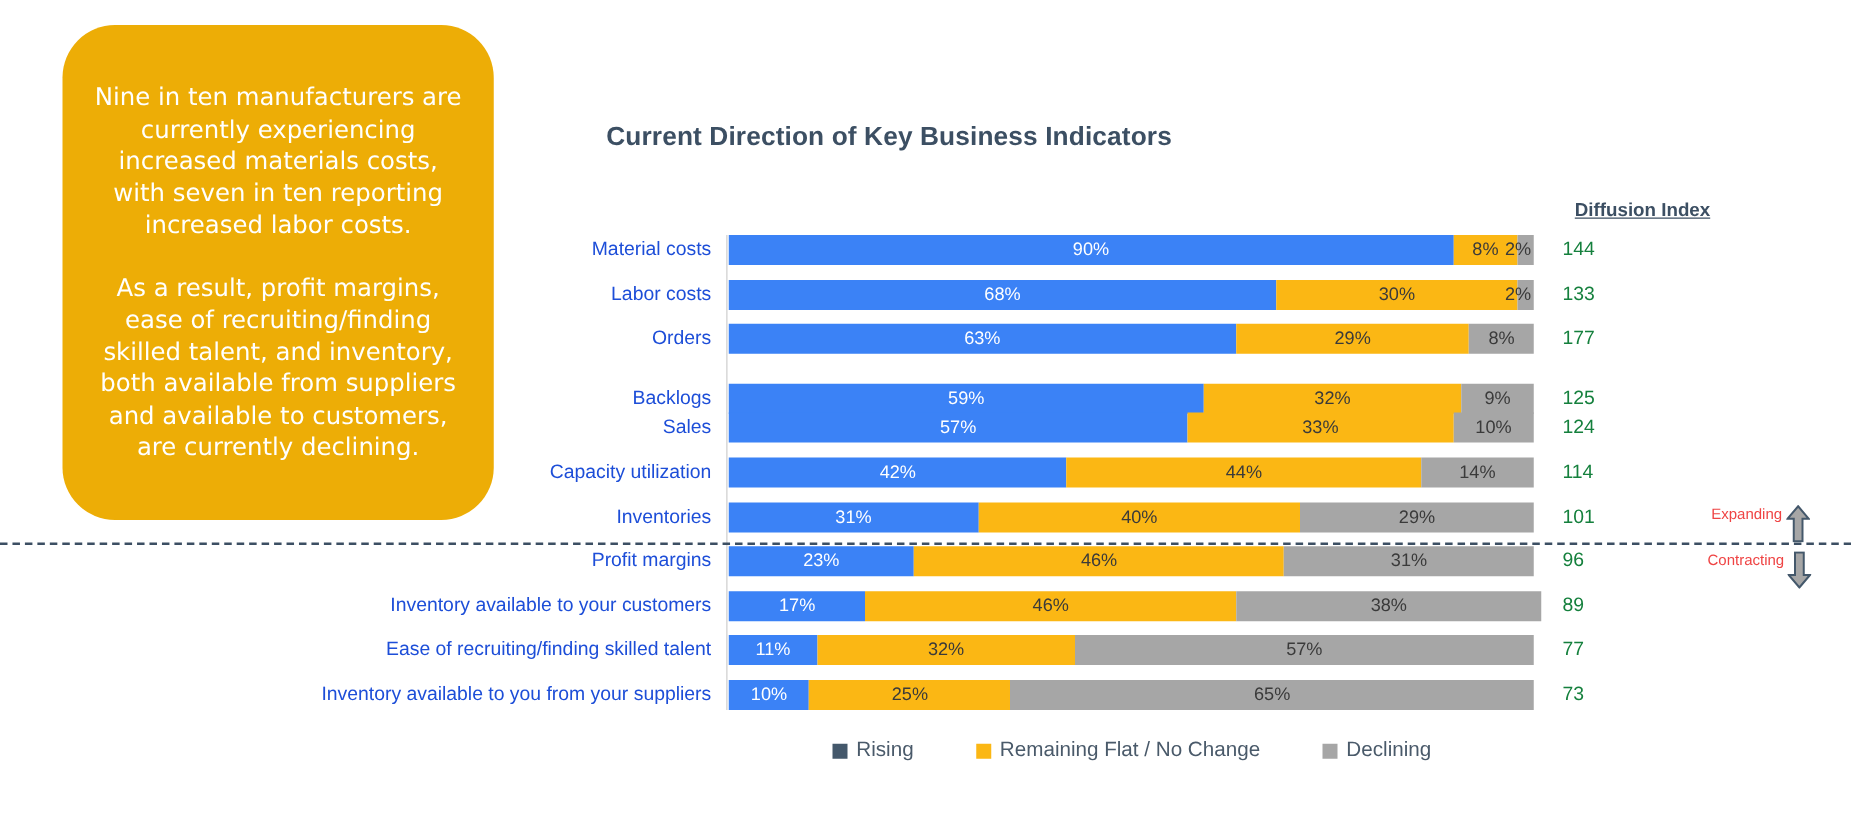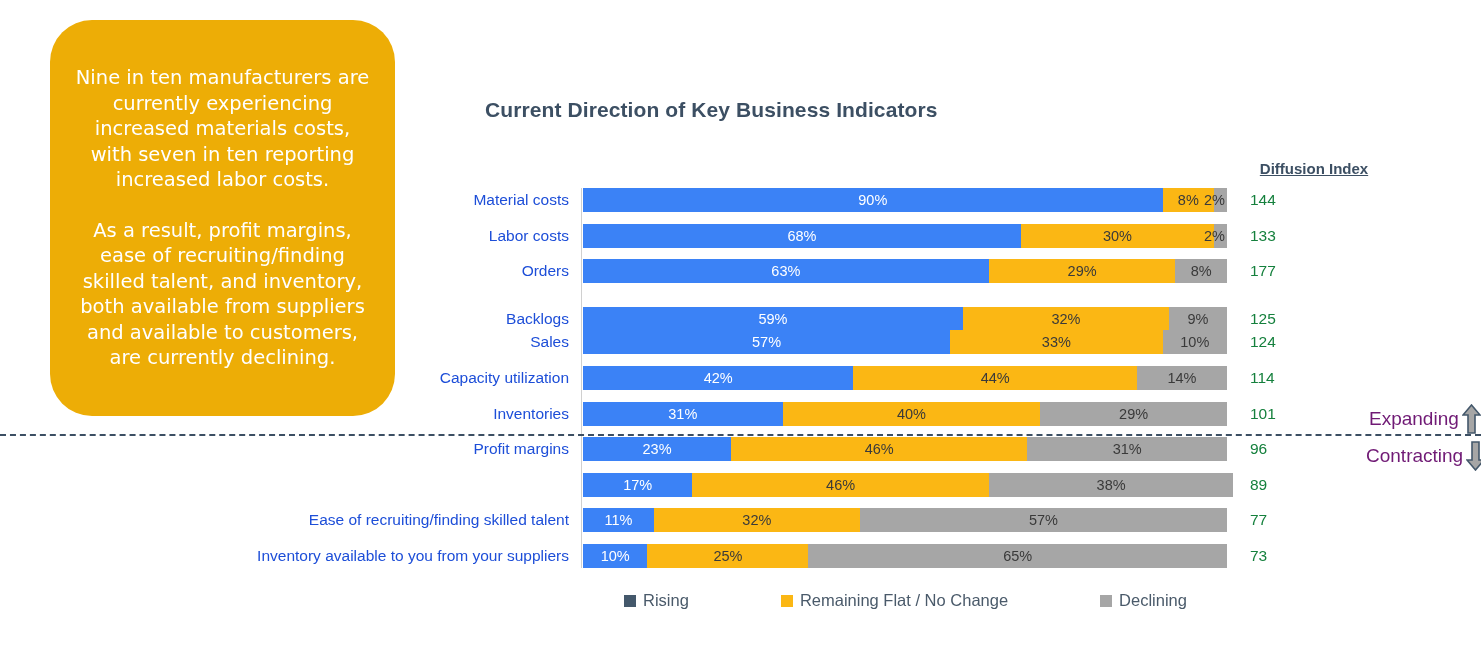--- a/index.html
+++ b/index.html
@@ -74,30 +74,30 @@
   }
 
   
   #divider{
     position:absolute;left:0;top:434px;width:1481px;height:0;
     border-top:2px dashed #3c4f63;
   }
 
   
   .dir-note{
-    position:absolute;display:flex;align-items:center;gap:3px;
-    font-size:19px;color:#701a75;white-space:nowrap;
+    position:absolute;display:flex;align-items:flex-start;gap:3px;
+    font-size:12px;color:#ef4444;white-space:nowrap;
   }
   #expanding{left:1369px;top:404px;}
   #contracting{left:1366px;top:441px;}
 
   
   #legend{
     position:absolute;left:583px;top:591px;width:645px;
-    display:flex;justify-content:center;align-items:center;gap:92px;
+    display:flex;justify-content:center;align-items:center;gap:50px;
   }
   .legend-item{display:flex;align-items:center;gap:7px;font-size:16.5px;color:#4a5a6a;white-space:nowrap;}
   .legend-swatch{width:12px;height:12px;display:inline-block;}
 </style>
 </head>
 <body>
 
 <div id="callout">
   <p class="first">Nine in ten manufacturers are currently experiencing increased materials costs, with seven in ten reporting increased labor costs.</p>
   <p class="second">As a result, profit margins, ease of recruiting/finding skilled talent, and inventory, both available from suppliers and available to customers, are currently declining.</p>
@@ -160,20 +160,21 @@
       <div class="di-value">101</div>
     </div>
     <div class="row" style="top: 249.2px;">
       <div class="cat-label">Profit margins</div>
       <div class="seg seg-rising" style="left: 0px; width: 148.12px;">23%</div>
       <div class="seg seg-flat" style="left: 148.12px; width: 296.24px;">46%</div>
       <div class="seg seg-declining" style="left: 444.36px; width: 199.64px;">31%</div>
       <div class="di-value">96</div>
     </div>
     <div class="row" style="top: 284.8px;">
+      <div class="cat-label">Inventory available to your customers</div>
       <div class="seg seg-rising" style="left: 0px; width: 109.48px;">17%</div>
       <div class="seg seg-flat" style="left: 109.48px; width: 296.24px;">46%</div>
       <div class="seg seg-declining" style="left: 405.72px; width: 244.72px;">38%</div>
       <div class="di-value">89</div>
     </div>
     <div class="row" style="top: 320.4px;">
       <div class="cat-label">Ease of recruiting/finding skilled talent</div>
       <div class="seg seg-rising" style="left: 0px; width: 70.84px;">11%</div>
       <div class="seg seg-flat" style="left: 70.84px; width: 206.08px;">32%</div>
       <div class="seg seg-declining" style="left: 276.92px; width: 367.08px;">57%</div>

